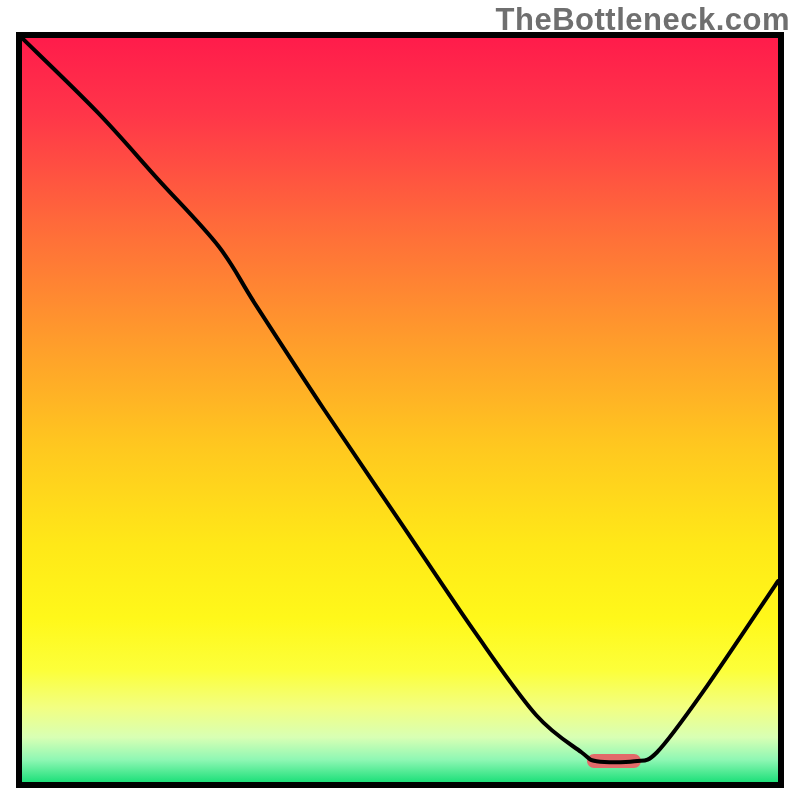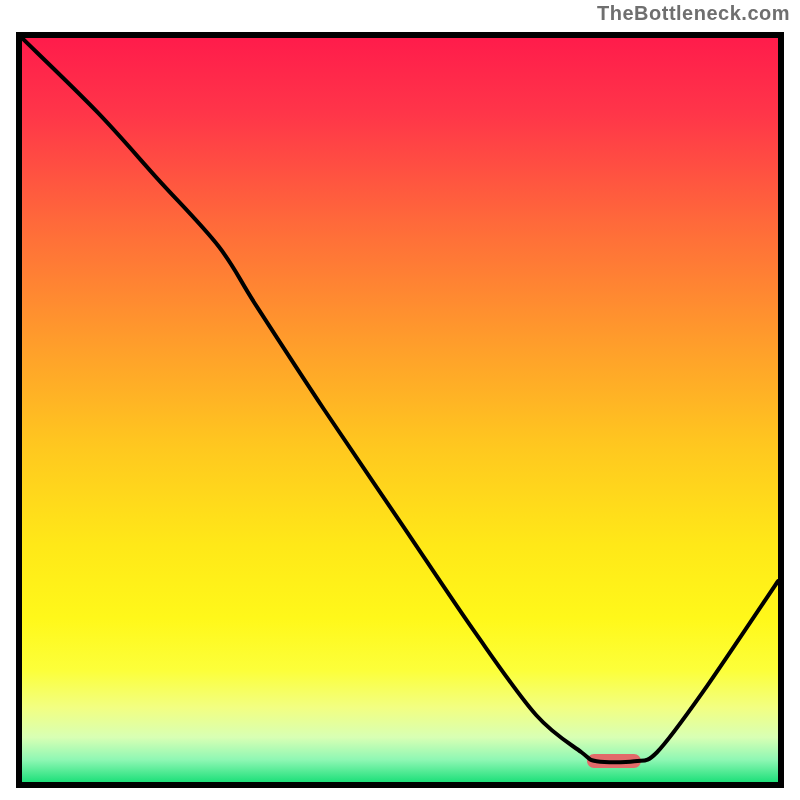--- a/index.html
+++ b/index.html
@@ -13,21 +13,21 @@
   .stage {
     position: relative;
     width: 800px;
     height: 800px;
   }
   .watermark {
     position: absolute;
     top: 2px;
     right: 10px;
     font-family: Arial, Helvetica, sans-serif;
-    font-size: 20px;
+    font-size: 31px;
     font-weight: 600;
     color: #6f6f6f;
     letter-spacing: 0.5px;
     z-index: 5;
   }
   .plot-frame {
     position: absolute;
     left: 16px;
     top: 32px;
     width: 768px;

